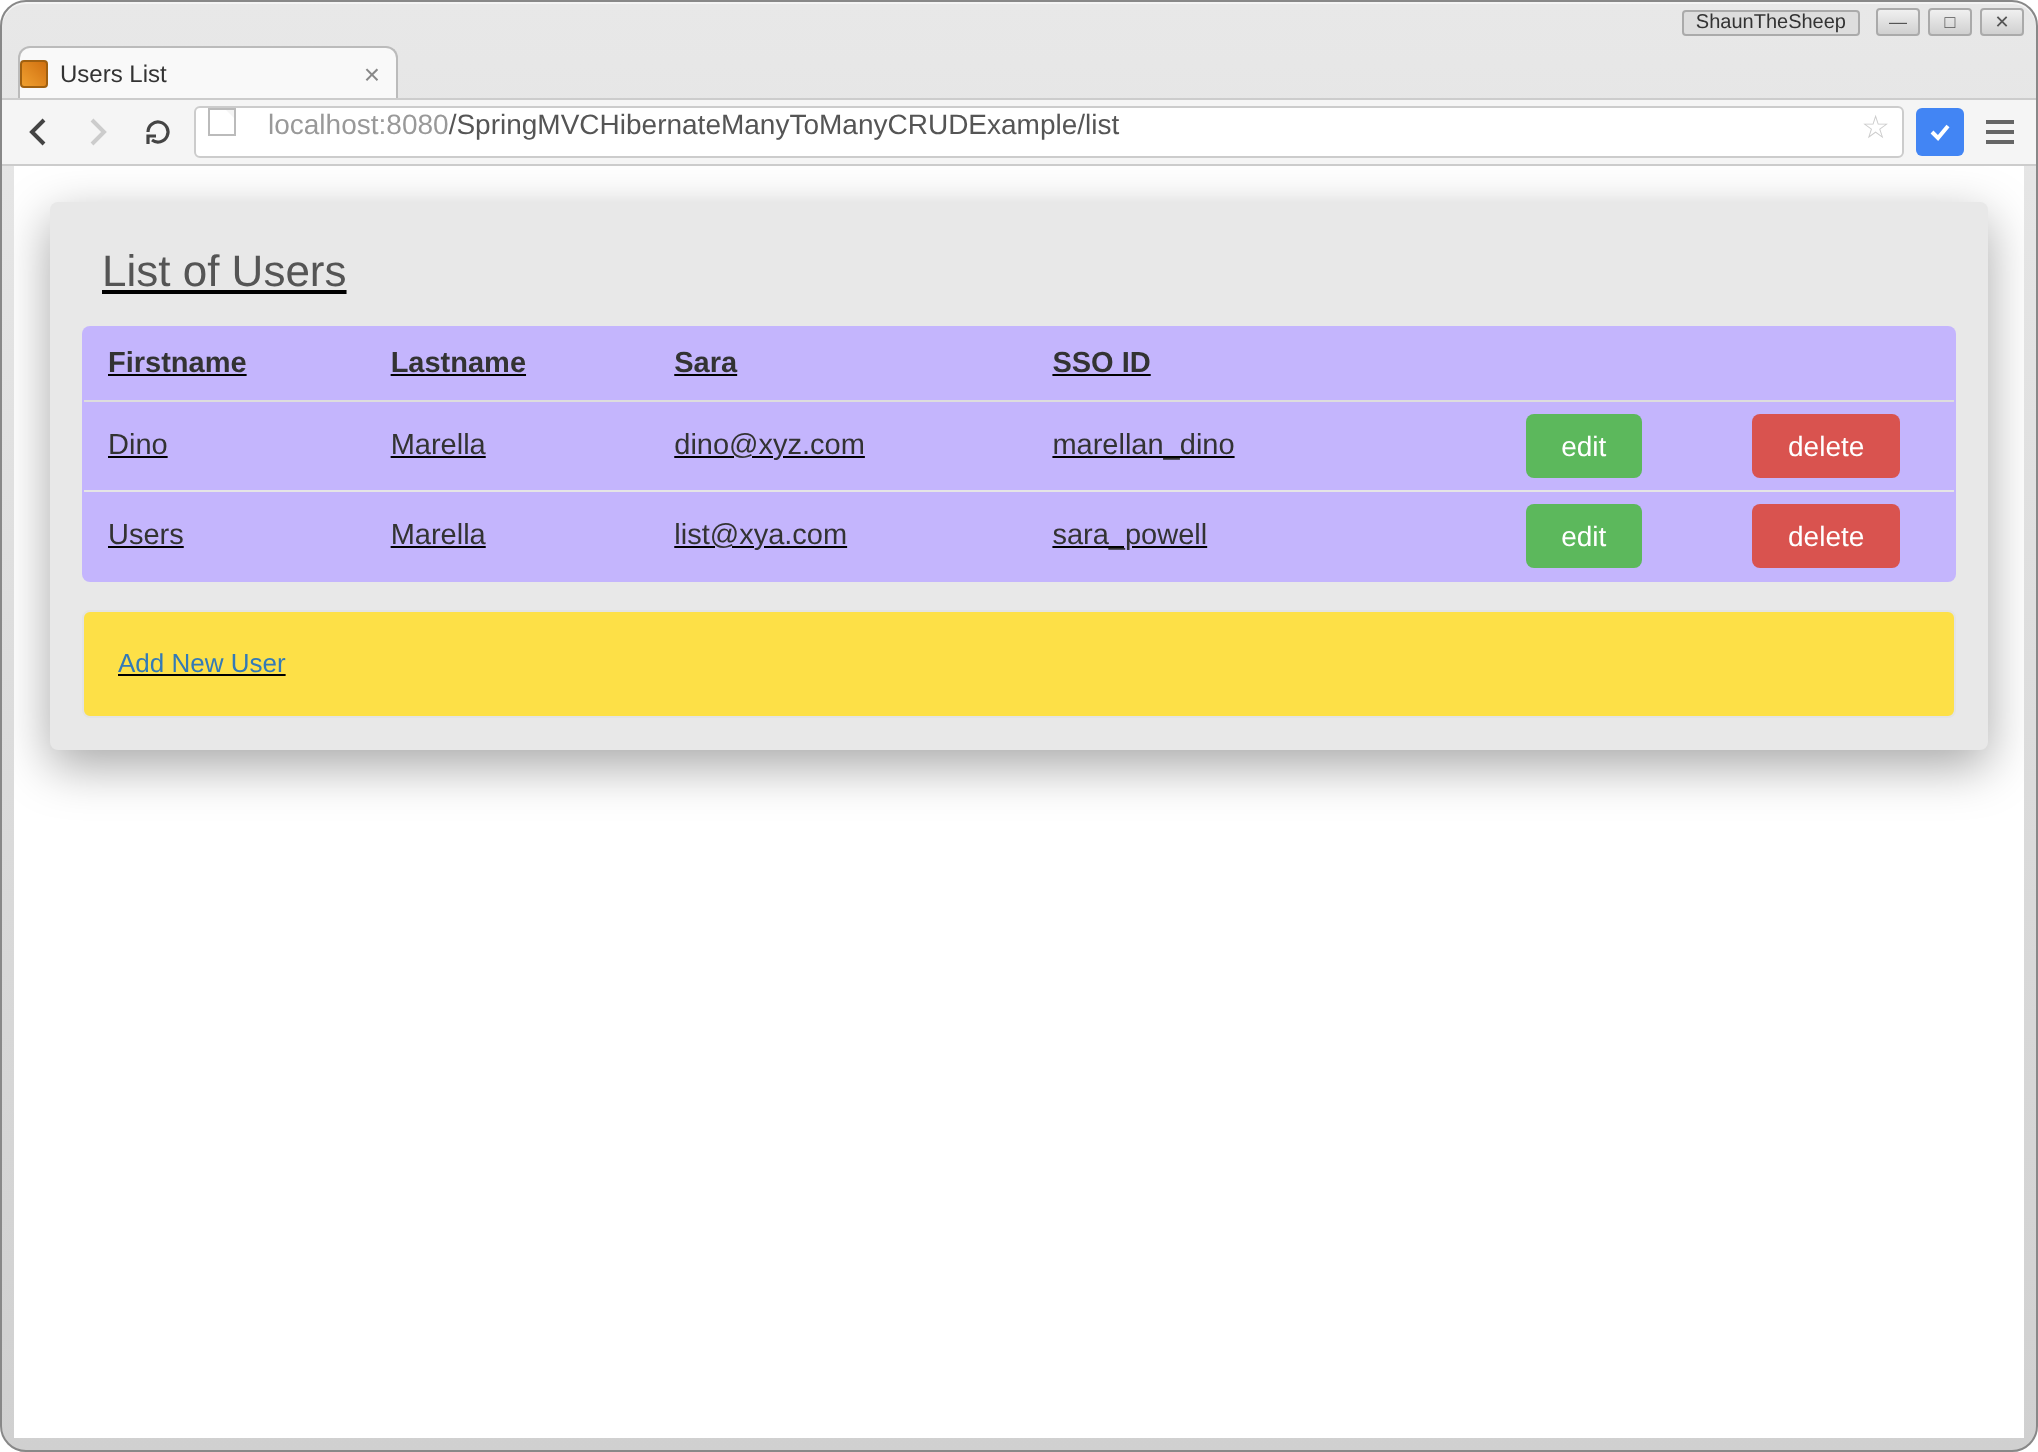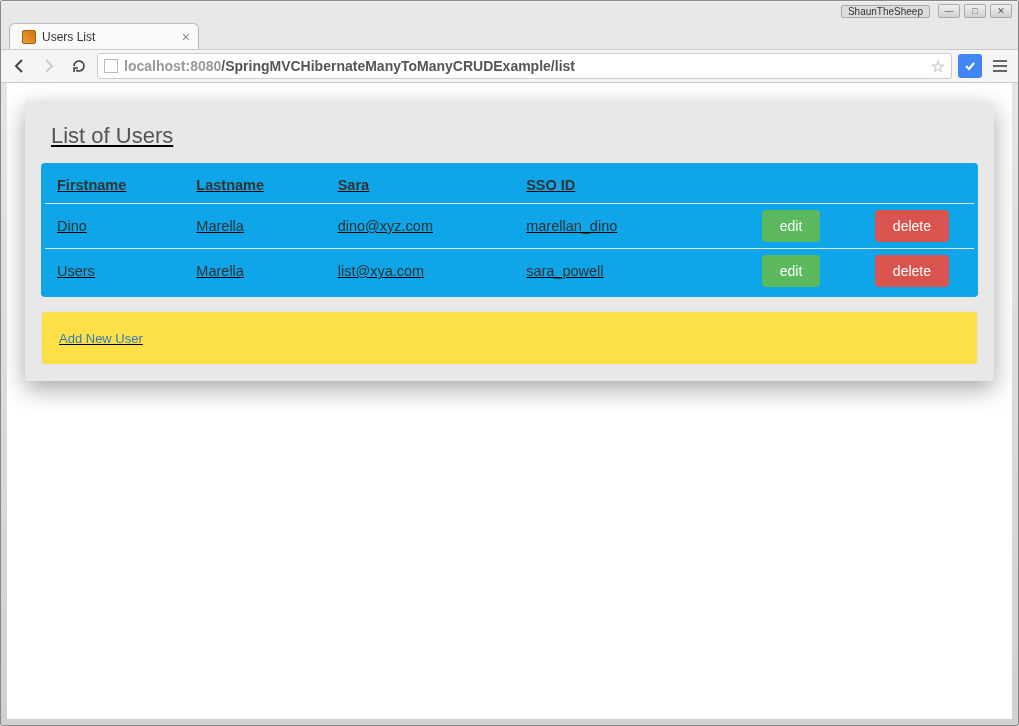--- a/index.html
+++ b/index.html
@@ -6,21 +6,21 @@
     body {
       font-family: -apple-system, BlinkMacSystemFont, "Segoe UI", Helvetica, Arial, sans-serif;
       background: #fff;
       overflow: hidden;
     }
     .window-frame {
       width: 1019px;
       height: 726px;
       background: linear-gradient(to bottom, #e8e8e8, #d0d0d0);
       border: 1px solid #888;
-      border-radius: 2px;
+      border-radius: 13px;
       position: relative;
       box-shadow: inset 0 1px 0 rgba(255,255,255,0.5);
     }
     .titlebar {
       height: 20px;
       display: flex;
       justify-content: flex-end;
       align-items: center;
       padding: 0 6px;
       gap: 4px;
@@ -55,21 +55,21 @@
     .tab {
       background: #f9f9f9;
       border: 1px solid #bbb;
       border-bottom: none;
       border-top-left-radius: 6px;
       border-top-right-radius: 6px;
       height: 26px;
       width: 190px;
       display: flex;
       align-items: center;
-      padding: 0 12px;
+      padding: 0 0;
       font-size: 12px;
       color: #333;
       gap: 6px;
       position: relative;
     }
     .tab-favicon {
       width: 14px;
       height: 14px;
       background: linear-gradient(45deg, #f0a030, #d07010);
       border: 1px solid #a06010;
@@ -100,25 +100,24 @@
       color: #555;
     }
     .nav-btn.disabled { color: #bbb; }
     .url-bar {
       flex: 1;
       height: 26px;
       border: 1px solid #ccc;
       border-radius: 3px;
       background: #fff;
       display: flex;
-      align-items: center;
+      align-items: flex-start;
       padding: 0 6px;
-      gap: 6px;
+      gap: 16px;
       font-size: 14px;
-      font-weight: bold;
     }
     .url-page-icon {
       width: 14px;
       height: 14px;
       border: 1px solid #bbb;
       background: #fff;
       position: relative;
     }
     .url-page-icon::after {
       content: '';
@@ -181,22 +180,22 @@
       box-shadow: 0 8px 25px rgba(0,0,0,0.35);
     }
     .panel-title {
       font-size: 22px;
       font-weight: normal;
       color: #555;
       padding: 6px 10px 14px;
     }
     .table {
       width: 100%;
-      background: #0ea5e9;
-      border: 4px solid #d946ef;
+      background: #c4b5fd;
+      border: 1px solid #d946ef;
       border-radius: 4px;
       border-collapse: collapse;
       overflow: hidden;
     }
     .table th, .table td {
       text-align: left;
       padding: 10px 12px;
       font-size: 14.5px;
       border-top: 1px solid #e5e5e5;
       color: #333;

